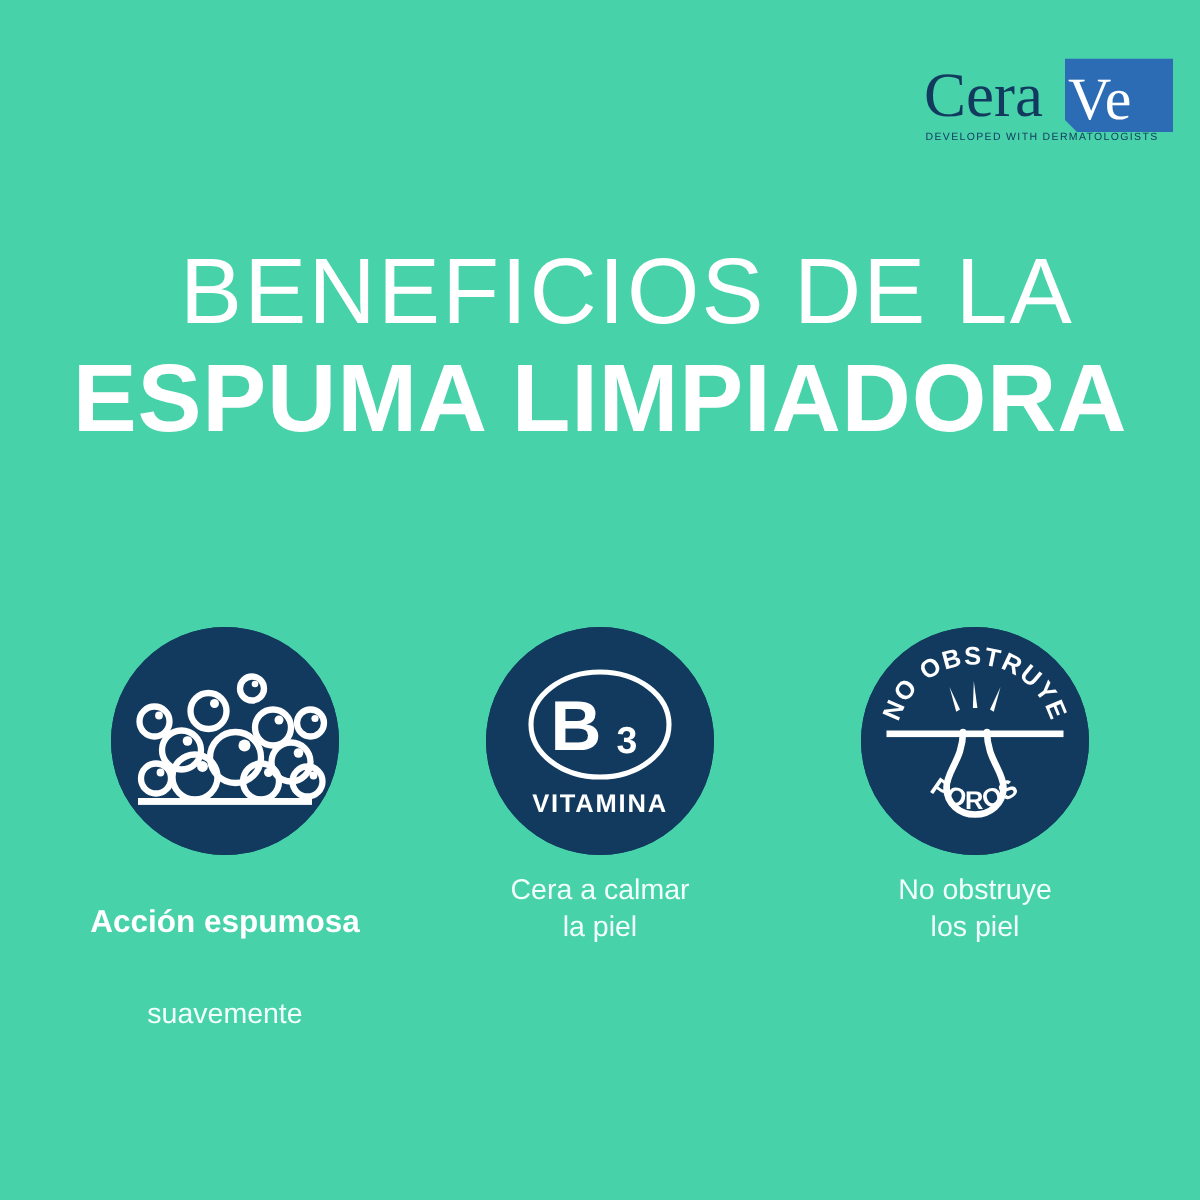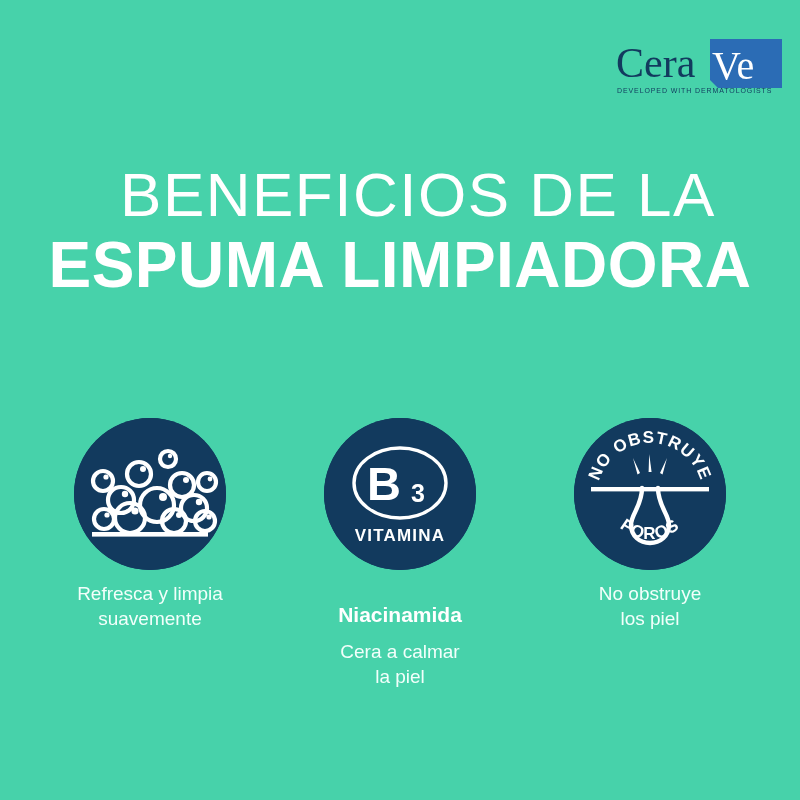--- a/index.html
+++ b/index.html
@@ -149,37 +149,37 @@
             <circle cx="89" cy="79" r="4"></circle>
             <circle cx="125" cy="84" r="3.2"></circle>
             <circle cx="33" cy="97" r="2.6"></circle>
             <circle cx="61" cy="93" r="3.6"></circle>
             <circle cx="105" cy="97" r="3"></circle>
             <circle cx="135" cy="99" r="2.6"></circle>
           </g>
           <rect x="18" y="114" width="116" height="4.6" fill="#ffffff"></rect>
         </svg>
       </div>
+      <div class="benefit-title">Acción espumosa</div>
       <div class="benefit-desc">
-        <span>Refresca y limpia</span><br>
+        <br>
         <span>suavemente</span>
       </div>
     </div>
 
     <div class="benefit">
       <div class="badge">
         <svg viewBox="0 0 152 152" xmlns="http://www.w3.org/2000/svg">
           <circle cx="76" cy="76" r="76" fill="#123a5e"></circle>
           <ellipse cx="76" cy="65" rx="46" ry="35" fill="none" stroke="#ffffff" stroke-width="3.4"></ellipse>
           <text x="60" y="82" font-family="Liberation Sans, sans-serif" font-size="47" font-weight="bold" fill="#ffffff" text-anchor="middle">B</text>
           <text x="87" y="84" font-family="Liberation Sans, sans-serif" font-size="25" font-weight="bold" fill="#ffffff">3</text>
           <text x="76" y="123" font-family="Liberation Sans, sans-serif" font-size="17" font-weight="bold" letter-spacing="1.2" fill="#ffffff" text-anchor="middle">VITAMINA</text>
         </svg>
       </div>
-      <div class="benefit-title">Niacinamida</div>
       <div class="benefit-desc">
         <span>Cera a calmar</span><br>
         <span>la piel</span>
       </div>
     </div>
 
     <div class="benefit">
       <div class="badge">
         <svg viewBox="0 0 152 152" xmlns="http://www.w3.org/2000/svg">
           <circle cx="76" cy="76" r="76" fill="#123a5e"></circle>

